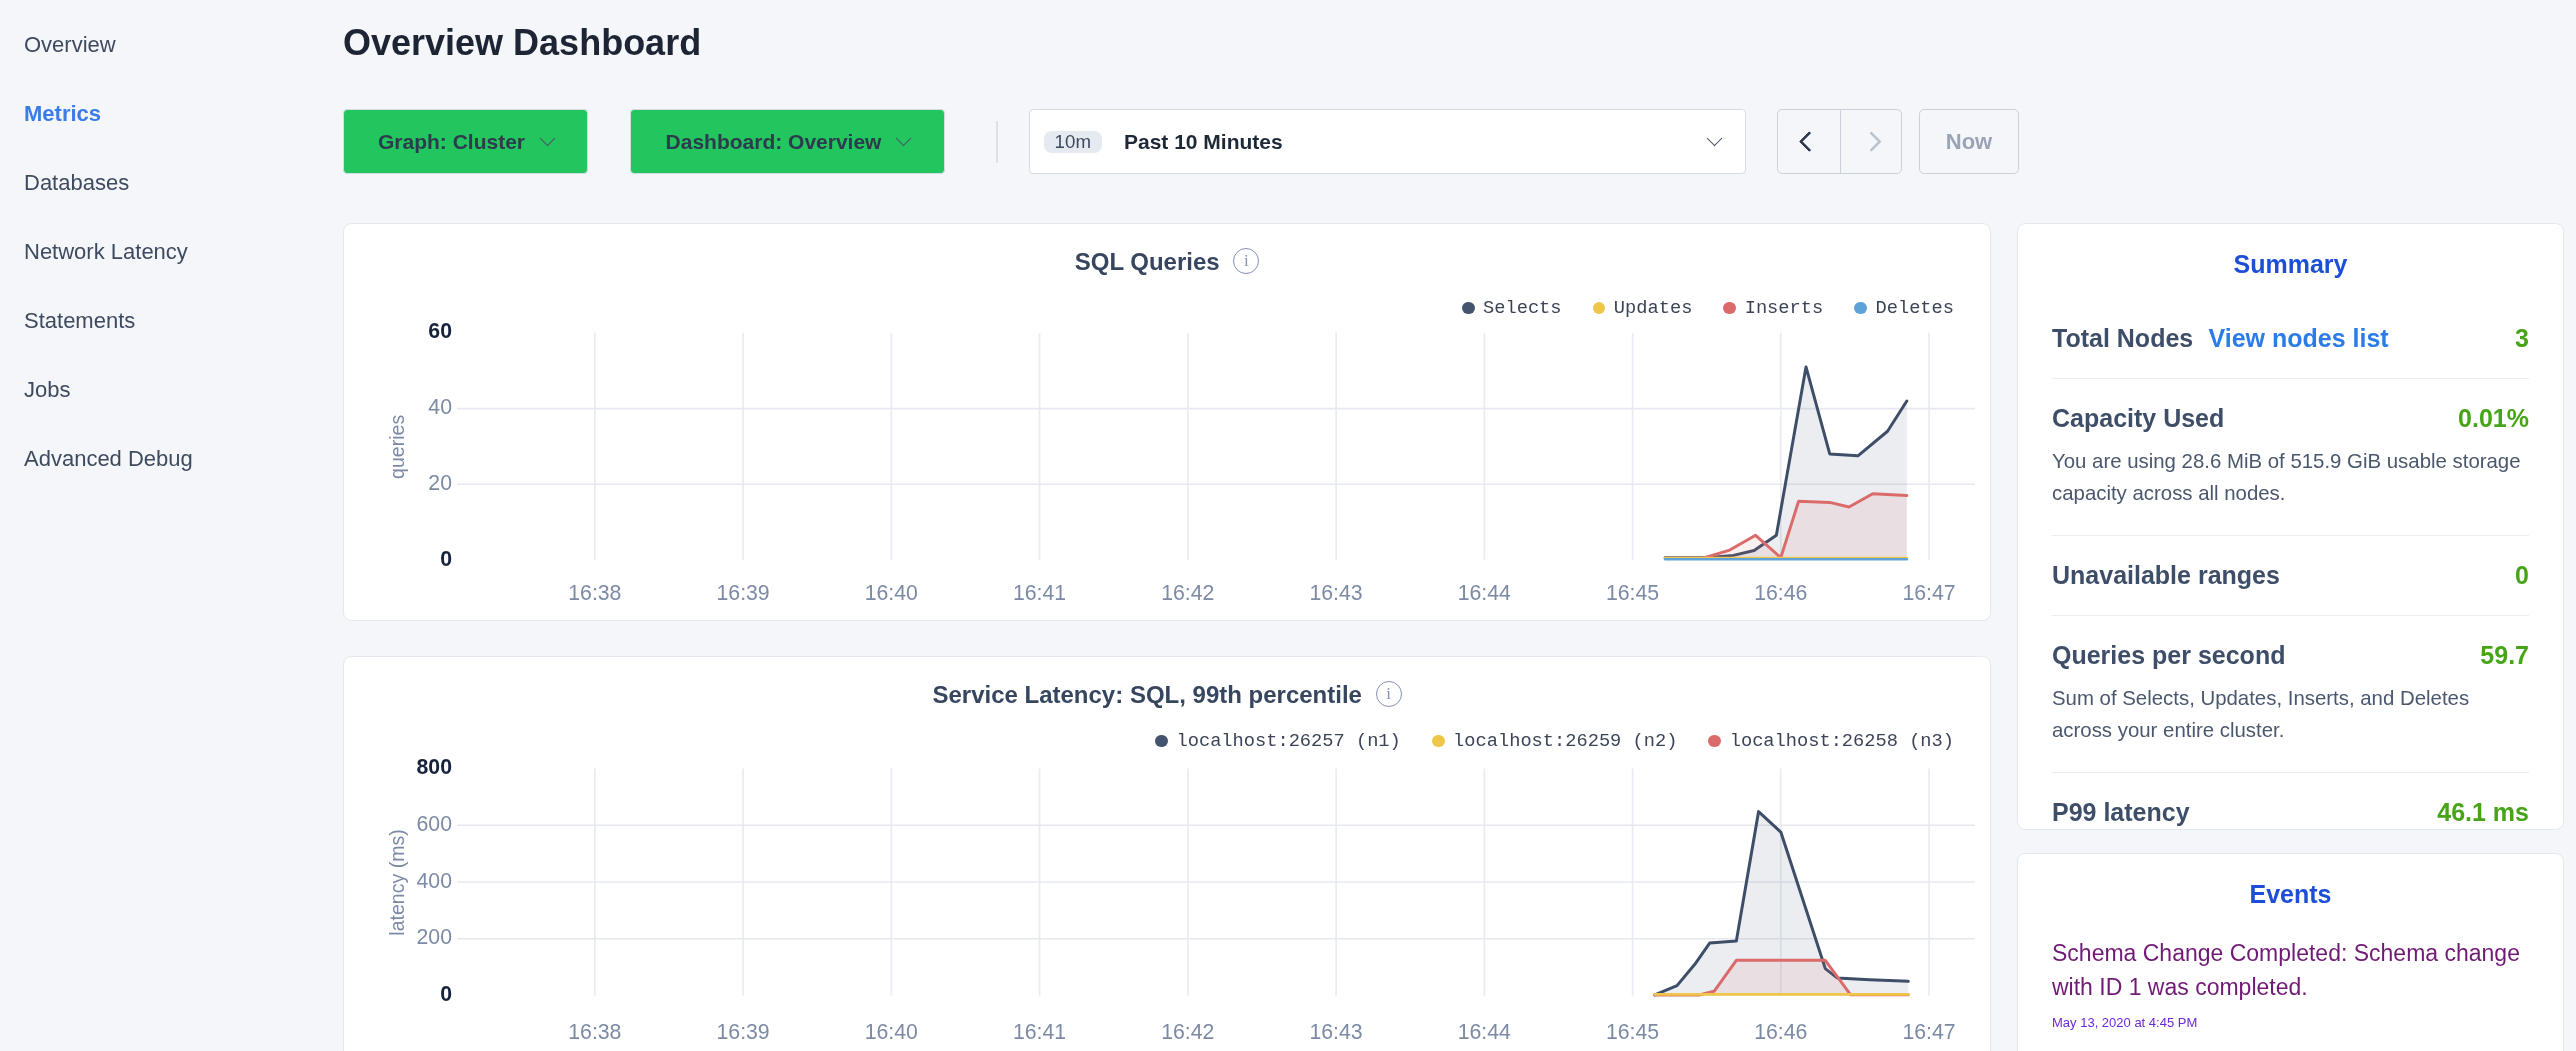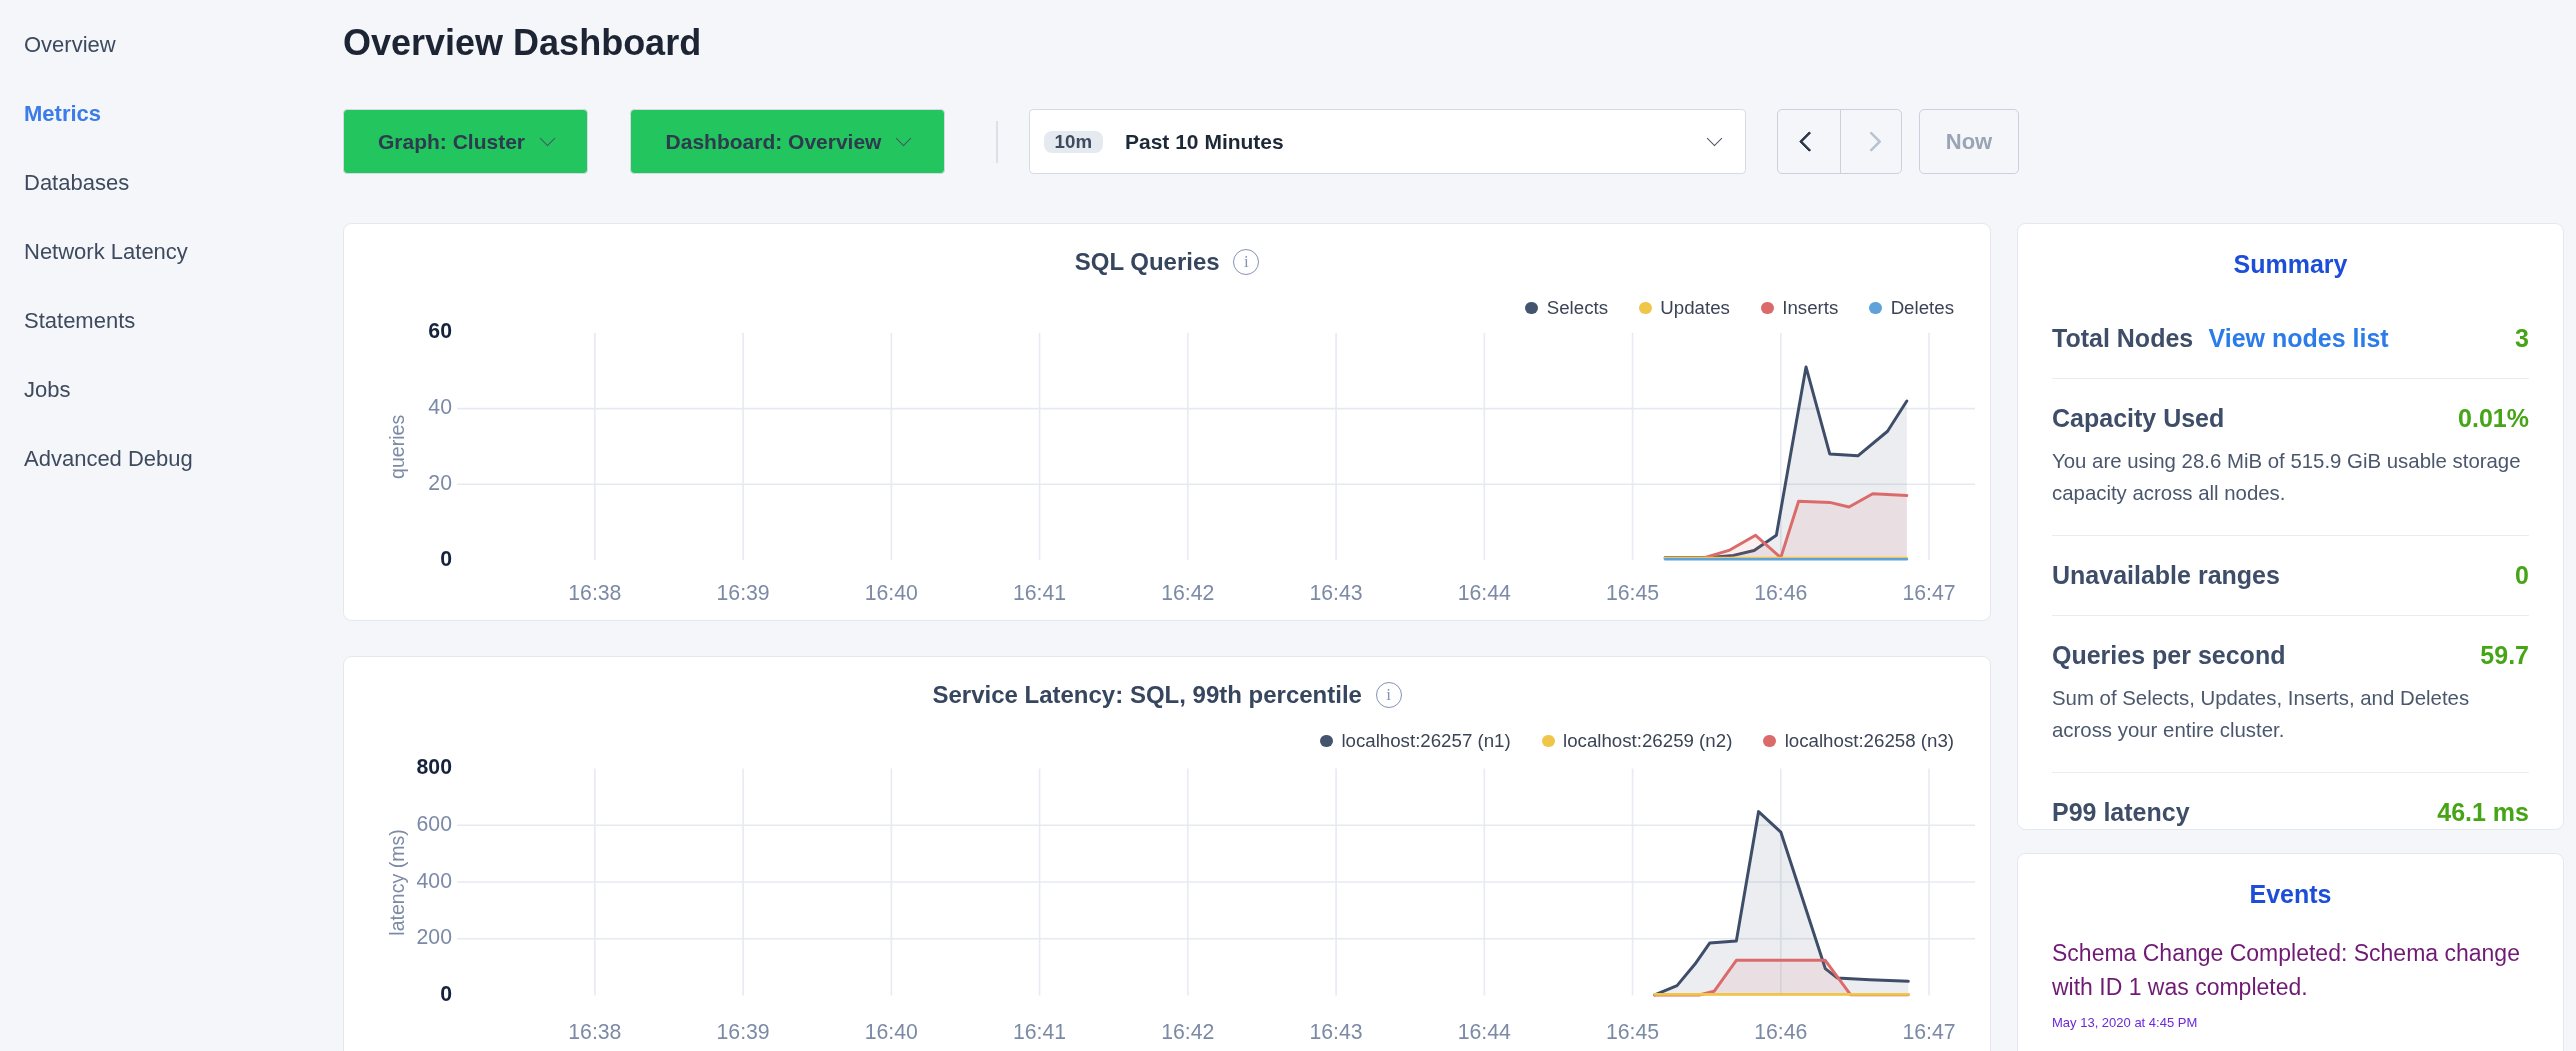--- a/index.html
+++ b/index.html
@@ -16,43 +16,43 @@
   .dropdown { position:absolute; top:109px; height:65px; background:#22c55e; border:0.9px solid #D5DAE3; border-radius:4.3px;
               display:flex; align-items:center; justify-content:center; gap:17px; cursor:pointer; }
   #dd-graph { left:343px; width:245px; }
   #dd-dashboard { left:630px; width:315px; }
   .dd-label { font-size:21px; font-weight:700; color:#2E3A4D; }
   .chev { width:11px; height:11px; border-right:1.7px solid #4A5568; border-bottom:1.7px solid #4A5568;
           transform:rotate(45deg); margin-top:-6px; }
   .vdivider { position:absolute; left:996px; top:121px; width:1.7px; height:42px; background:#DCE1E8; }
   .timebox { position:absolute; left:1029px; top:109px; width:717px; height:65px; background:#fff;
              border:0.9px solid #D5DAE3; border-radius:4.3px; display:flex; align-items:center; padding:0 25.5px 0 13.6px; cursor:pointer; }
-  .range-badge { background:#E5E9F0; border-radius:8px; padding:0 11px; font-size:18.7px; font-weight:700; color:#3E4A5E; }
+  .range-badge { background:#E5E9F0; border-radius:8px; padding:0 11px; font-size:18.7px; font-weight:400; color:#3E4A5E; }
   .range-label { margin-left:22px; font-size:21px; font-weight:700; color:#1E2938; flex:1; }
   .arrow-group { position:absolute; left:1777px; top:109px; width:125px; height:65px; border:0.9px solid #C9D1DD; border-radius:5.1px; display:flex; }
   .arrow-btn { width:50%; display:flex; align-items:center; justify-content:center; cursor:pointer; }
   .arrow-btn + .arrow-btn { border-left:0.9px solid #C9D1DD; }
   .chev-left  { width:14.5px; height:14.5px; border-left:3.4px solid #2F3A4F; border-bottom:3.4px solid #2F3A4F; transform:rotate(45deg); border-radius:1.7px; }
   .chev-right { width:14.5px; height:14.5px; border-right:3.4px solid #BAC3D0; border-top:3.4px solid #BAC3D0; transform:rotate(45deg); border-radius:1.7px; }
   .now-btn { position:absolute; left:1919px; top:109px; width:100px; height:65px; border:0.9px solid #C9D1DD; border-radius:5.1px;
              display:flex; align-items:center; justify-content:center; font-size:22px; font-weight:700; color:#9AA4B5; cursor:pointer; }
 
   
   .card { position:absolute; background:#fff; border:0.9px solid #E3E8EF; border-radius:8.5px; }
   #card-sql     { left:343px; top:223px;  width:1648px; height:398px; }
   #card-latency { left:343px; top:656px;  width:1648px; height:415px; }
   #card-summary { left:2017px; top:223px; width:547px;  height:607px; }
   #card-events  { left:2017px; top:853px; width:547px; height:221px; }
 
-  .chart-title-row { position:absolute; top:24px; left:0; right:0; display:flex; align-items:center; justify-content:center; gap:13.6px; z-index:2; }
+  .chart-title-row { position:absolute; top:24px; left:0; right:0; display:flex; justify-content:center; gap:13.6px; z-index:2; }
   .chart-title { font-size:24px; font-weight:700; color:#37465F; }
   .info-icon { width:26px; height:26px; border:1.7px solid #8791B5; border-radius:50%;
                display:flex; align-items:center; justify-content:center; cursor:pointer; }
   .info-icon::after { content:"i"; font-family:"Liberation Serif",serif; font-size:17px; color:#8791B5; }
-  .legend { position:absolute; top:73px; right:36px; display:flex; gap:31px; z-index:2; }
+  .legend { position:absolute; top:73px; right:36px; display:flex; gap:31px; z-index:2;font-family:Liberation Mono, monospace; }
   .legend-item { display:flex; align-items:center; gap:8.5px; cursor:pointer; }
   .legend-dot { width:12.8px; height:12.8px; border-radius:50%; }
   .legend-label { font-size:18.7px; color:#3B4456; }
   .chart-svg { position:absolute; left:0; top:0; }
   .tick-label { font-size:25px; fill:#7C8AA5; }
   .tick-label.edge { fill:#17233D; font-weight:700; }
   .axis-title { font-size:23px; fill:#7C8AA5; }
 
   
   .panel-title { text-align:center; margin-top:25.5px; font-size:25px; font-weight:700; color:#1d4ed8; }

